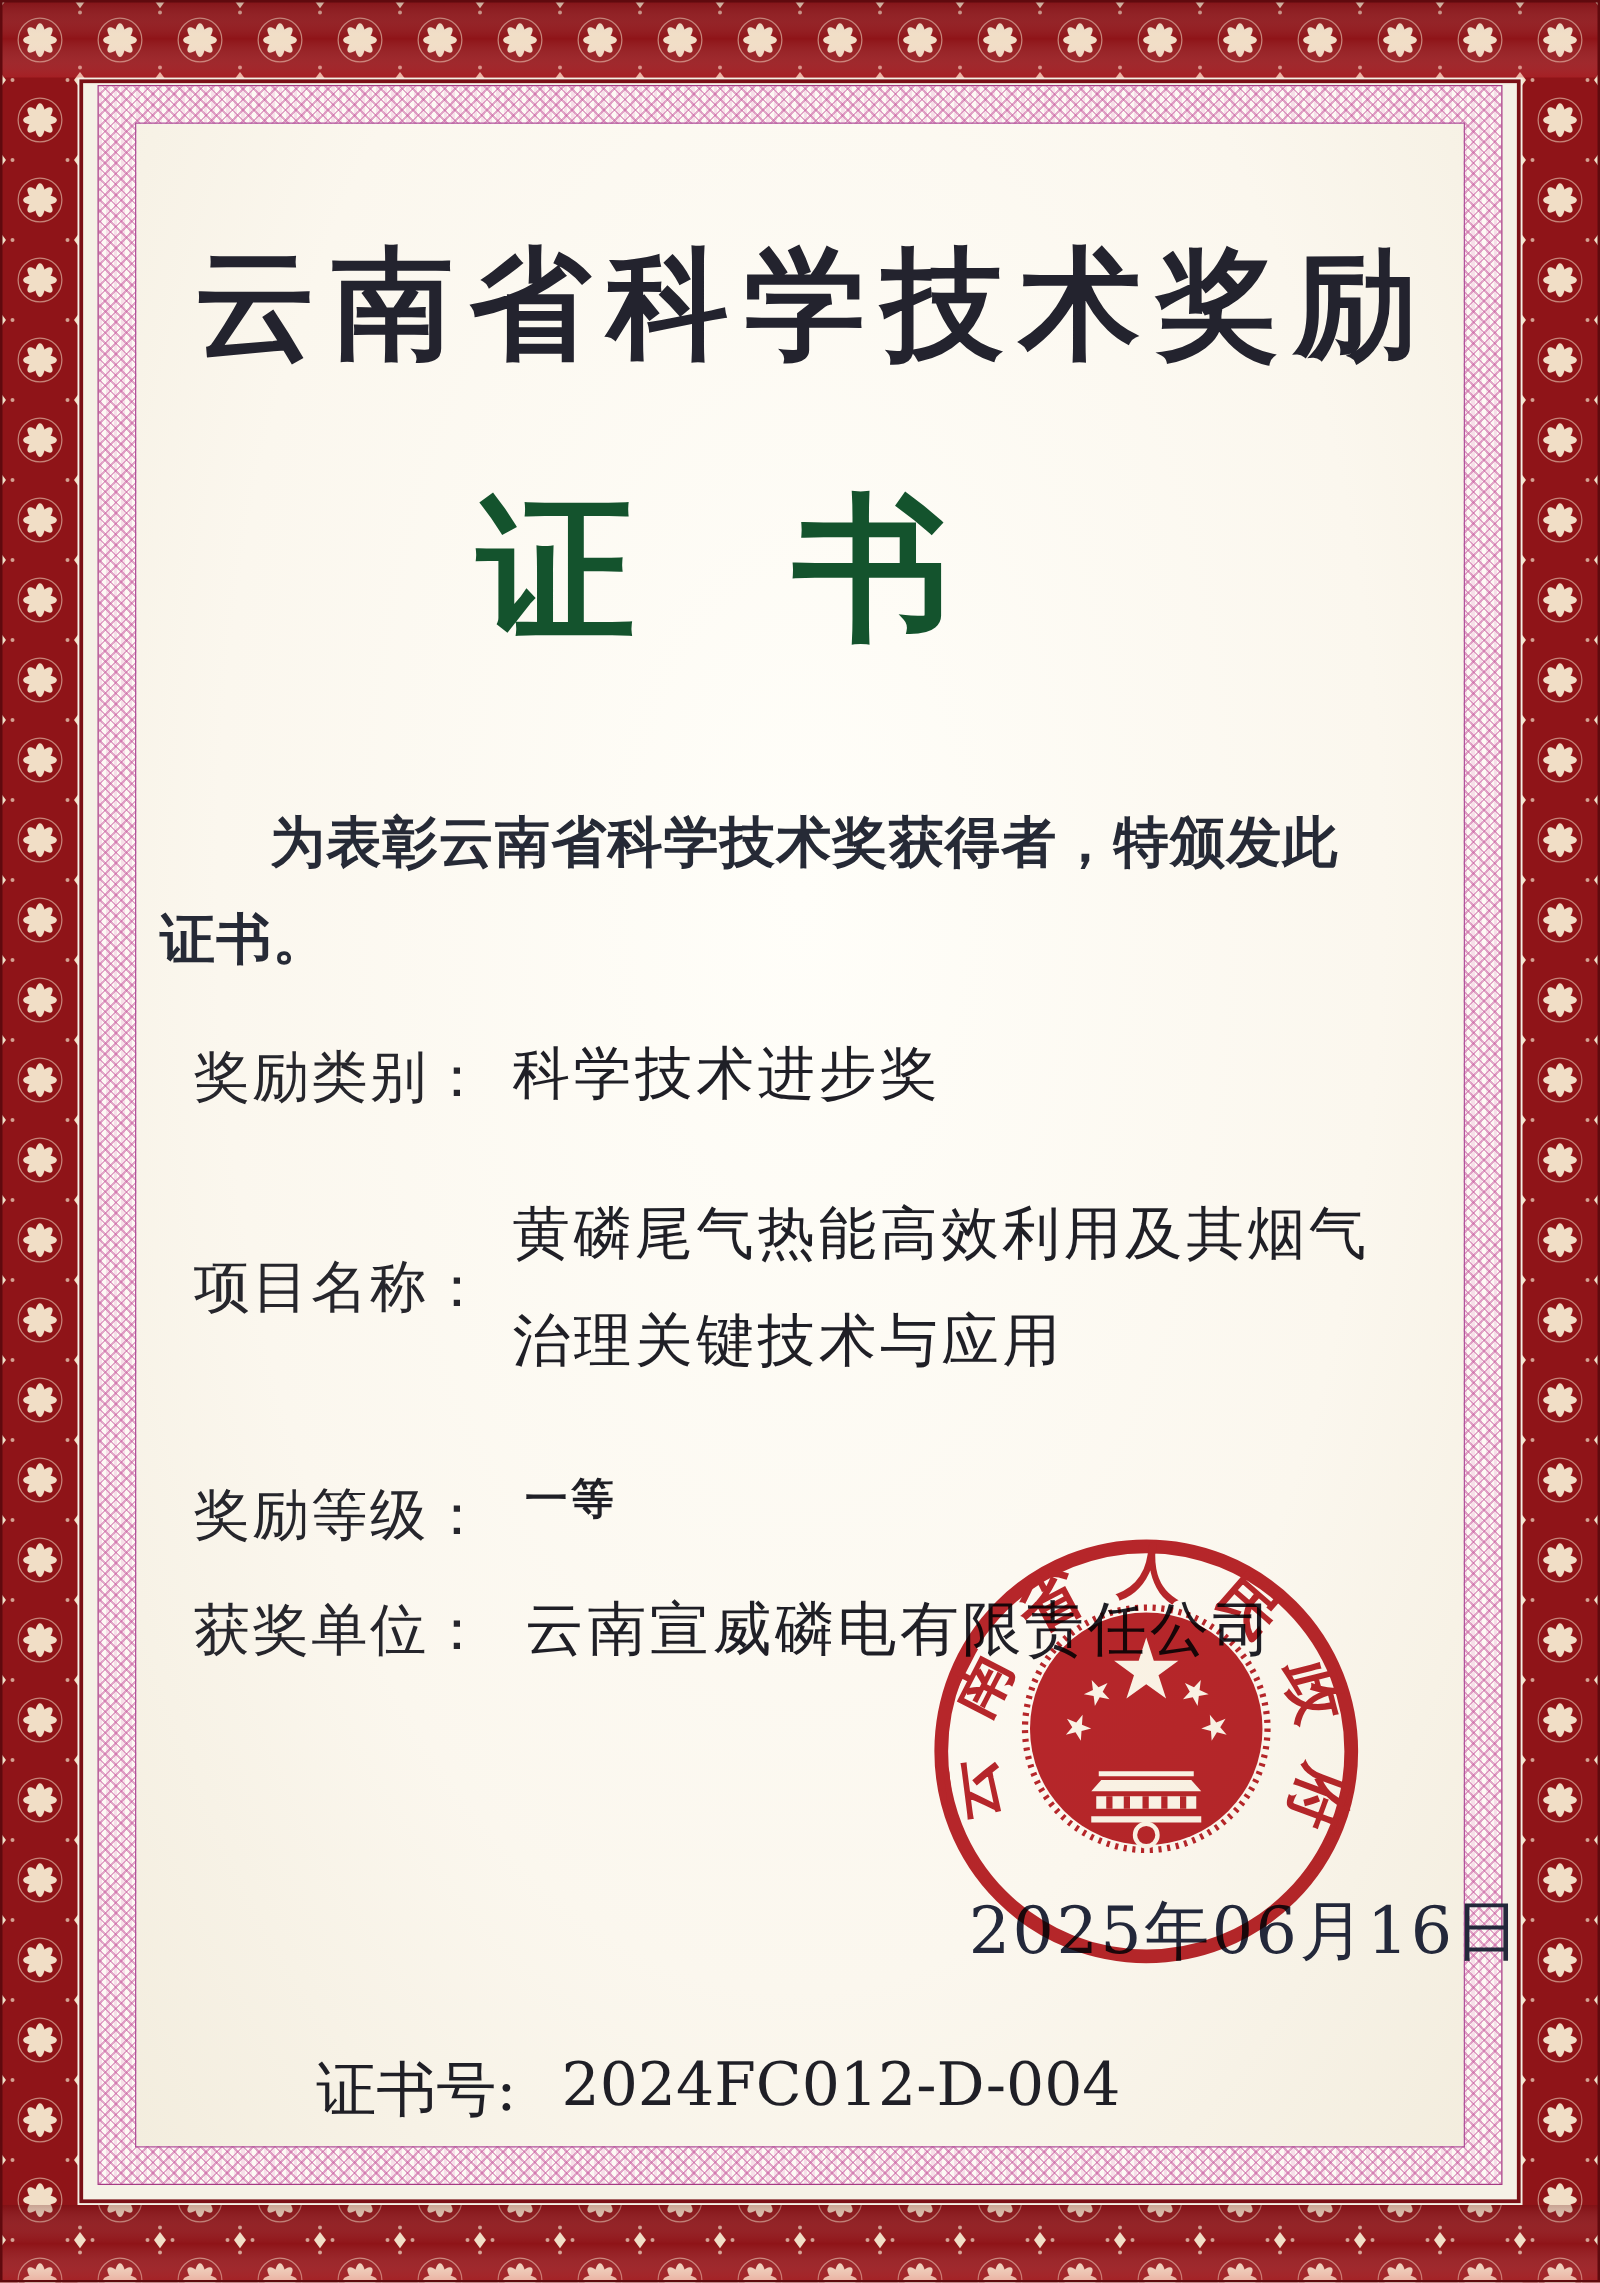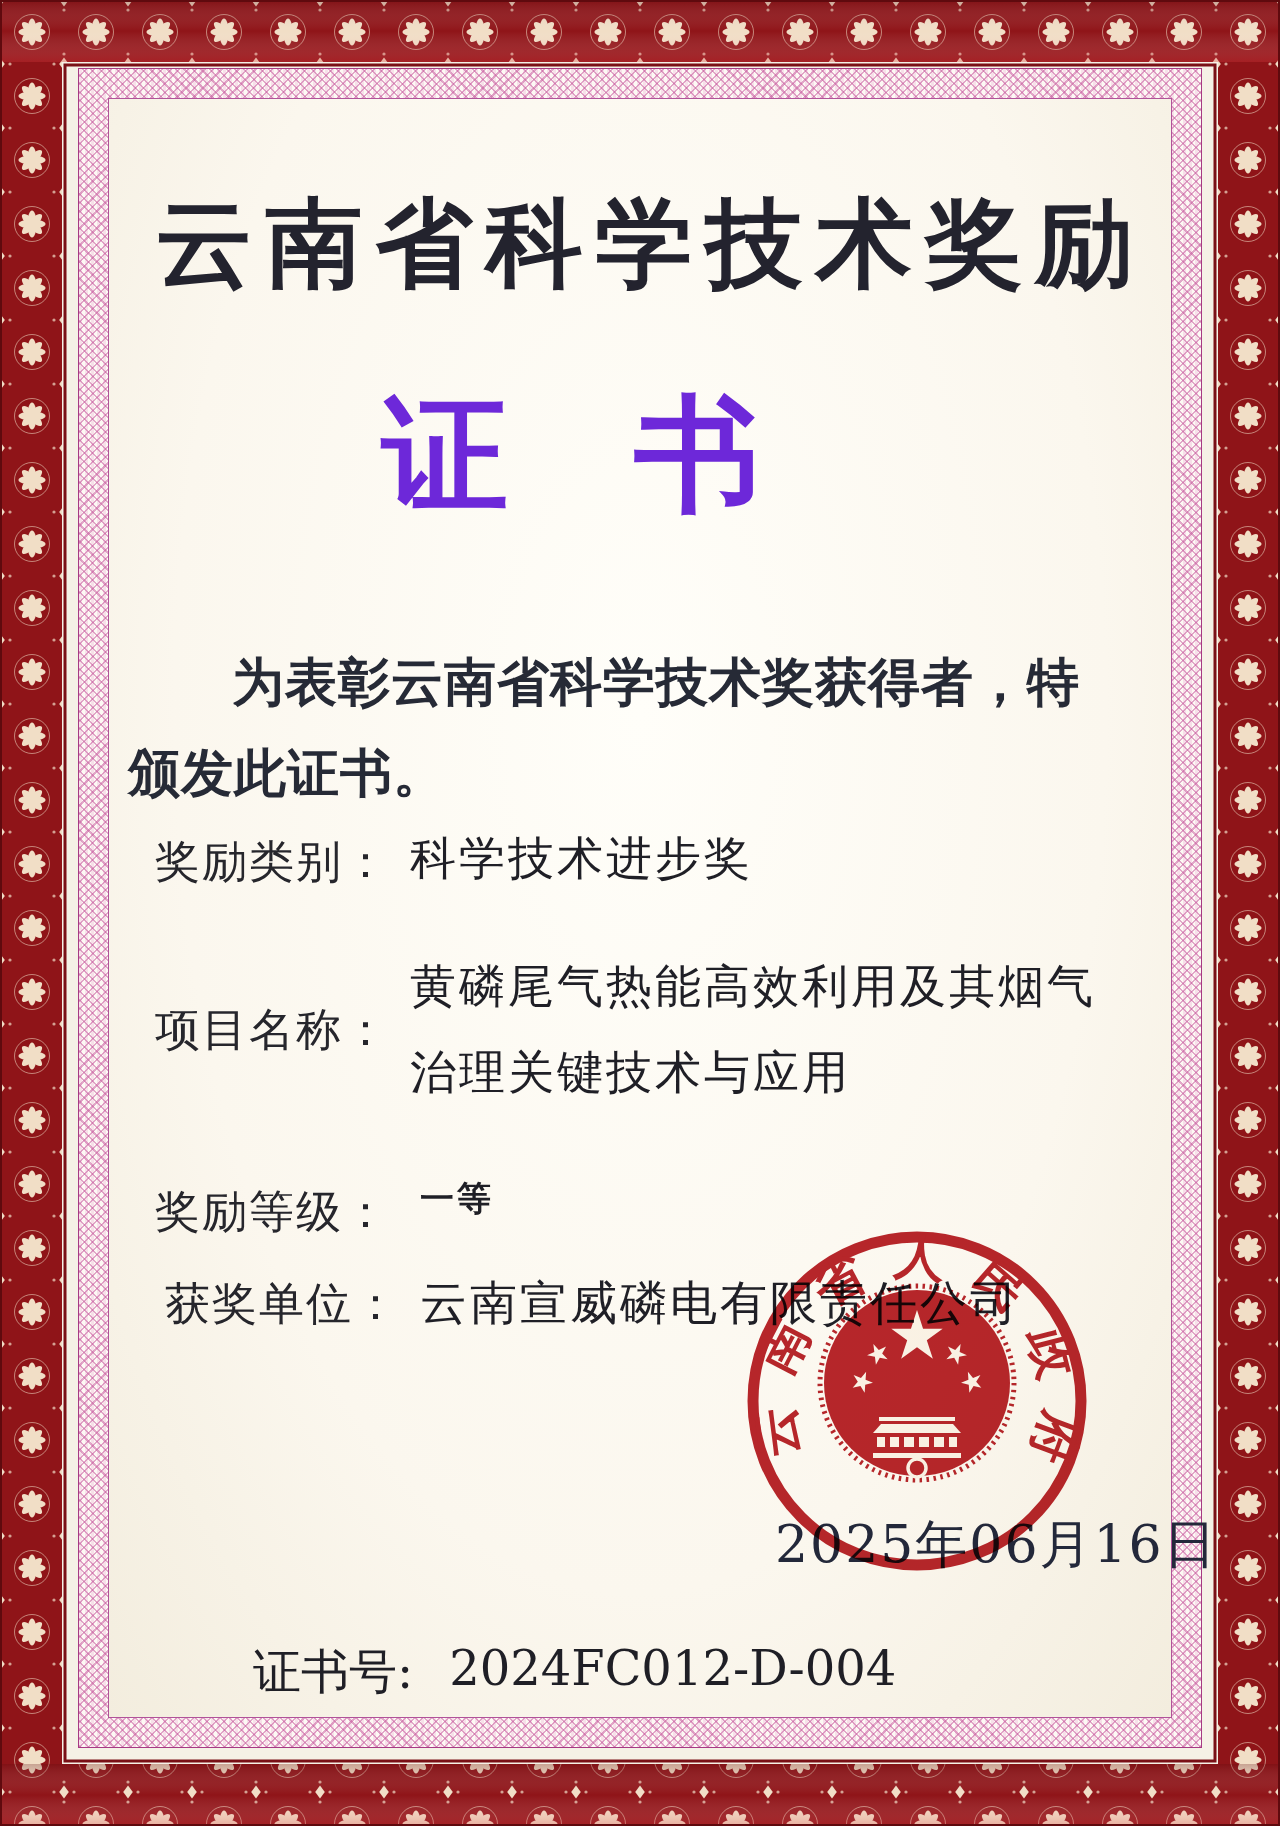--- a/index.html
+++ b/index.html
@@ -20,34 +20,34 @@
     position:absolute;left:108px;top:98px;right:108px;bottom:108px;
     border:1px solid #b0539a;
     background:radial-gradient(ellipse at 50% 38%, #fffef9 0%, #fbf7ee 62%, #f3edde 100%);
   }
   
   .abs{position:absolute;white-space:nowrap;}
   .title1{left:0;right:0;top:180px;text-align:center;
     font-size:97px;font-weight:900;letter-spacing:13px;padding-left:21px;
     color:#23232e;font-family:"DejaVu Sans",sans-serif;}
   .title2{left:382px;top:372px;font-size:126px;font-weight:900;
-    color:#6d28d9;font-family:"DejaVu Sans",sans-serif;}
+    color:#14532d;font-family:"DejaVu Sans",sans-serif;}
   .para{position:absolute;left:128px;top:636px;width:956px;
-    font-size:52px;line-height:1.75;font-weight:800;color:#262a36;
+    font-size:44px;line-height:1.75;font-weight:800;color:#262a36;
     text-indent:2em;letter-spacing:1px;white-space:normal;
     font-family:"DejaVu Serif",serif;}
   .flabel{font-size:45px;color:#26262c;letter-spacing:2px;
     font-family:"DejaVu Serif",serif;}
   .fvalue{font-size:46px;color:#1f1f26;letter-spacing:3px;
     font-family:"DejaVu Serif",serif;}
   .lab-cat{left:155px;top:832px;}   .val-cat{left:410px;top:828px;}
   .lab-proj{left:155px;top:1000px;} .val-proj1{left:410px;top:956px;}
   .val-proj2{left:410px;top:1042px;}
   .lab-grade{left:155px;top:1182px;} .val-grade{left:420px;top:1176px;font-weight:700;font-size:34px;}
-  .lab-unit{left:155px;top:1274px;margin-left:10px;}  .val-unit{left:420px;top:1272px;font-size:47px;}
+  .lab-unit{left:155px;top:1274px;}  .val-unit{left:420px;top:1272px;font-size:47px;}
   .date-line{left:775px;top:1510px;font-size:52px;color:#23283a;
     letter-spacing:2px;font-family:"DejaVu Serif",serif;}
   .cert-line{left:253px;top:1640px;font-size:48px;color:#1f1f26;
     font-family:"DejaVu Serif",serif;display:flex;gap:36px;}
   
   .seal{position:absolute;left:727px;top:1211px;width:380px;height:380px;
     mix-blend-mode:multiply;opacity:.93;}
 </style>
 </head>
 <body>

